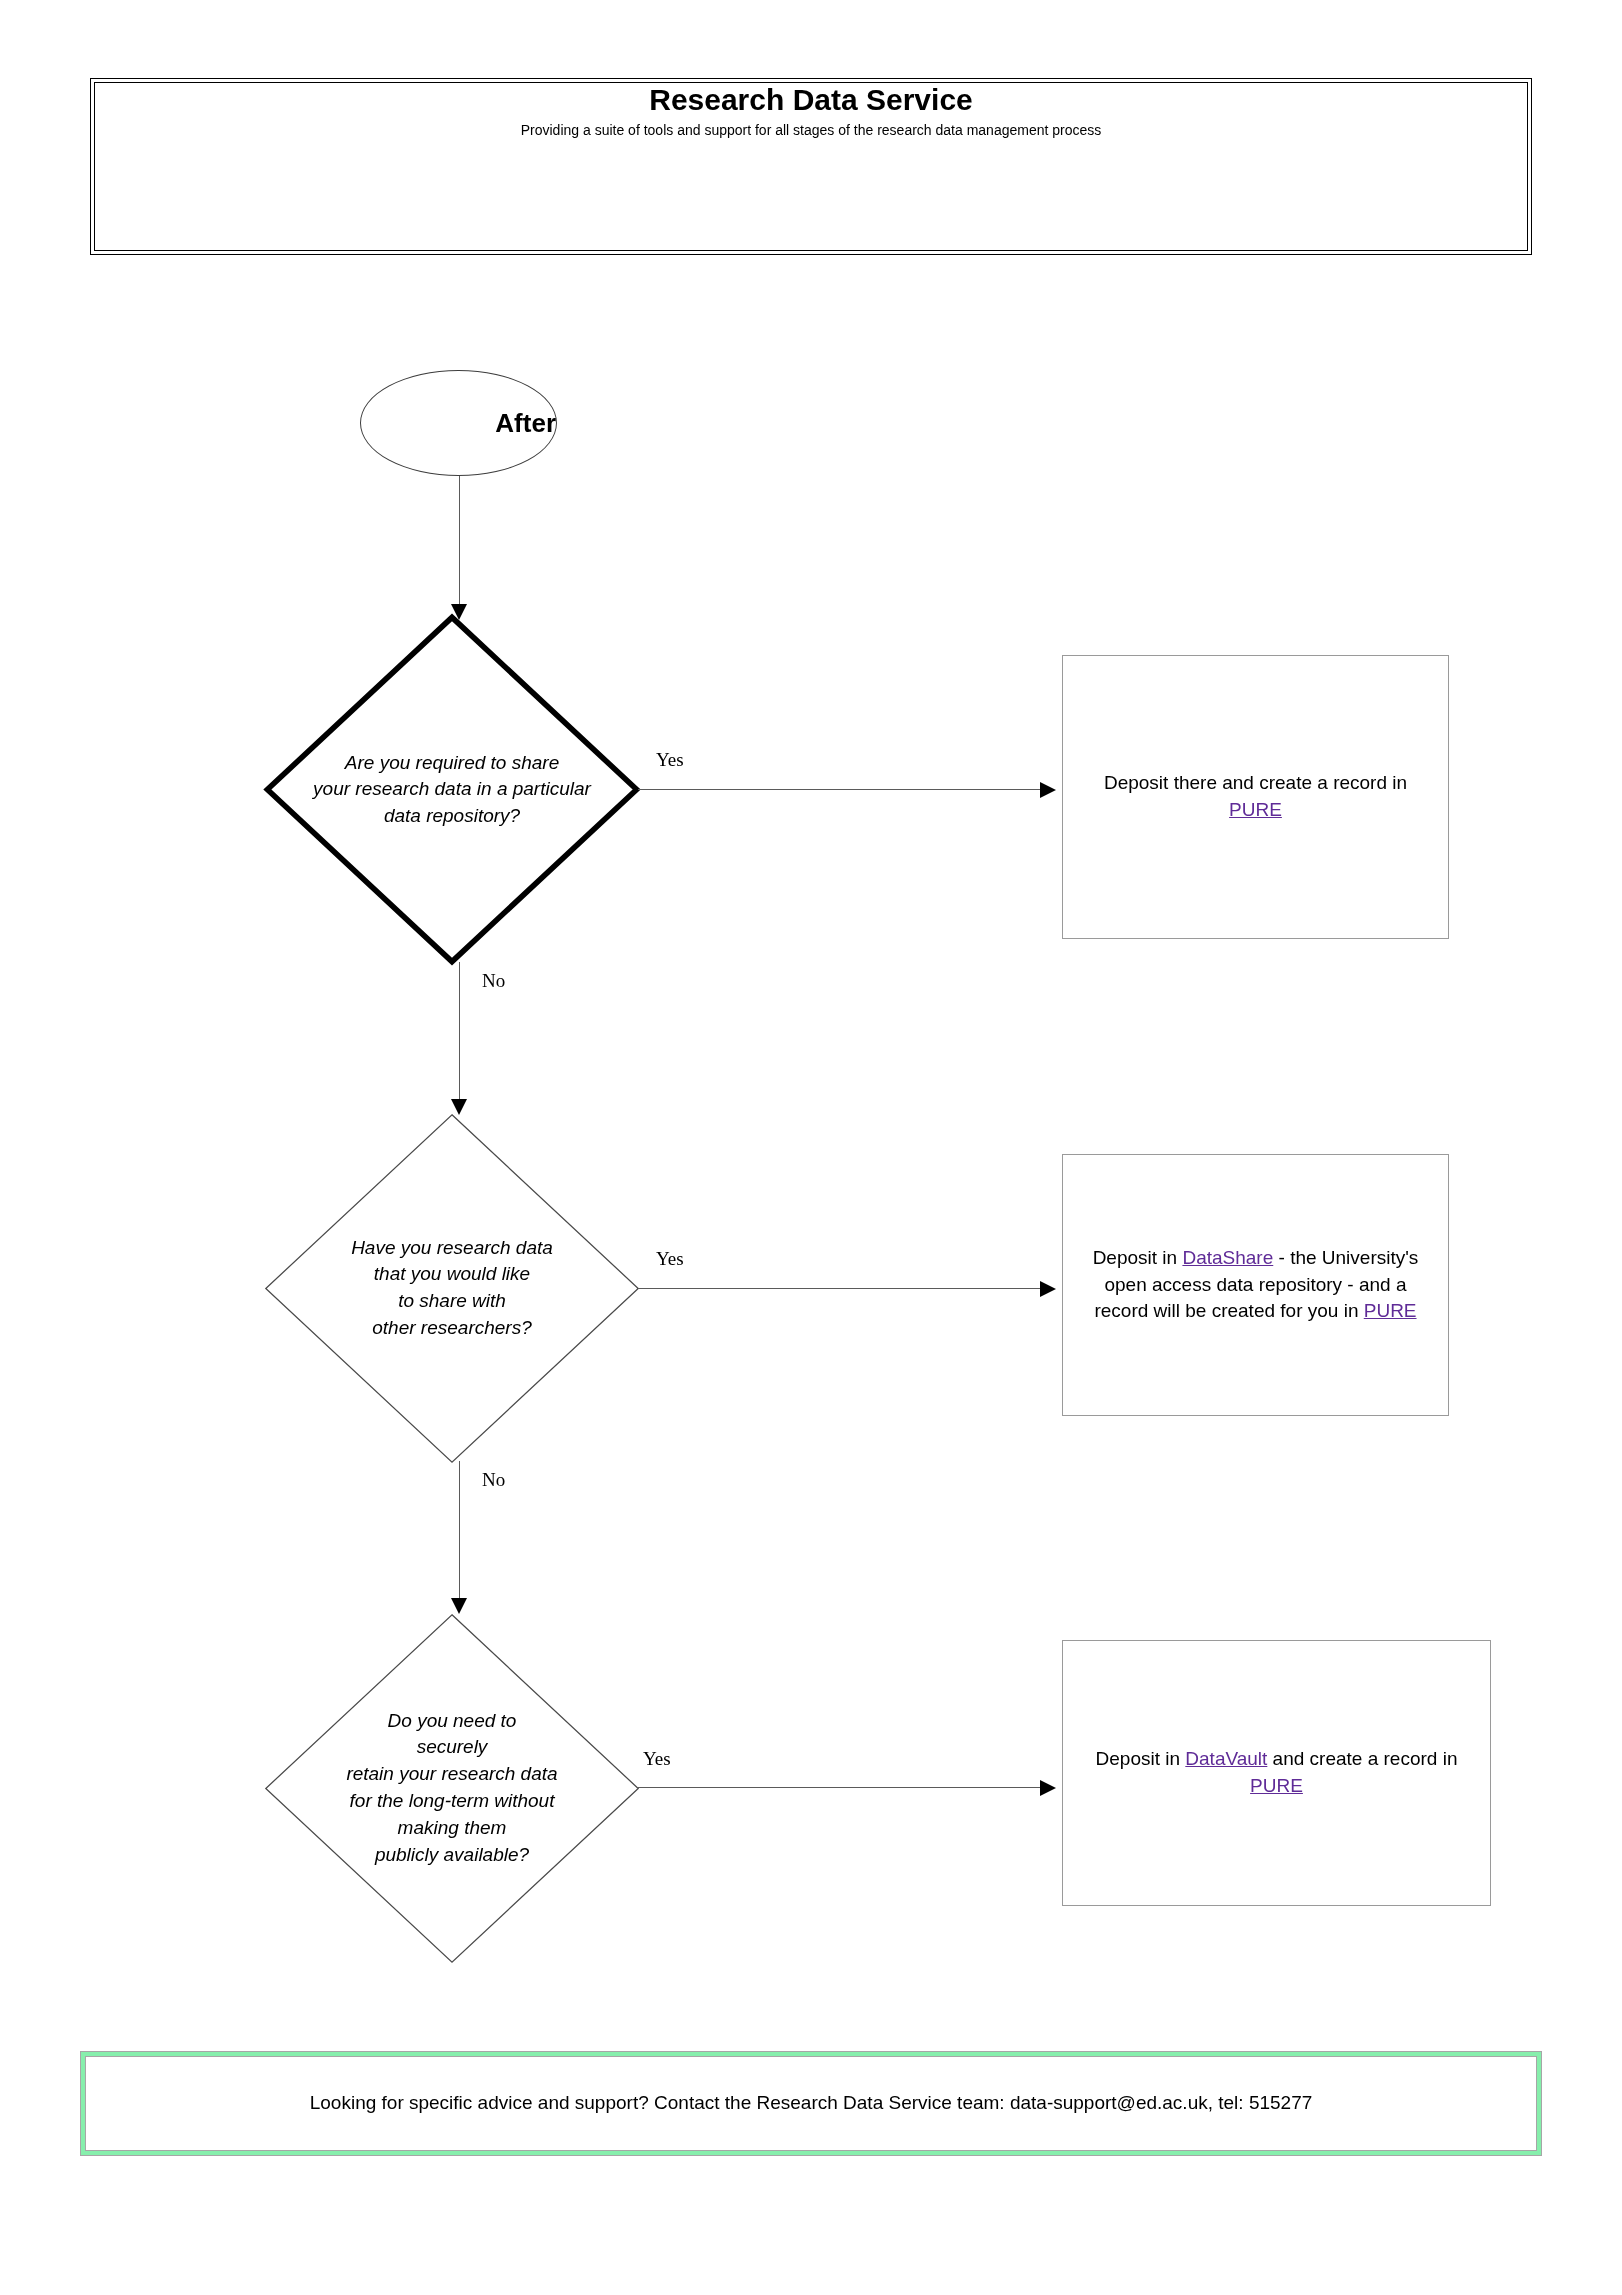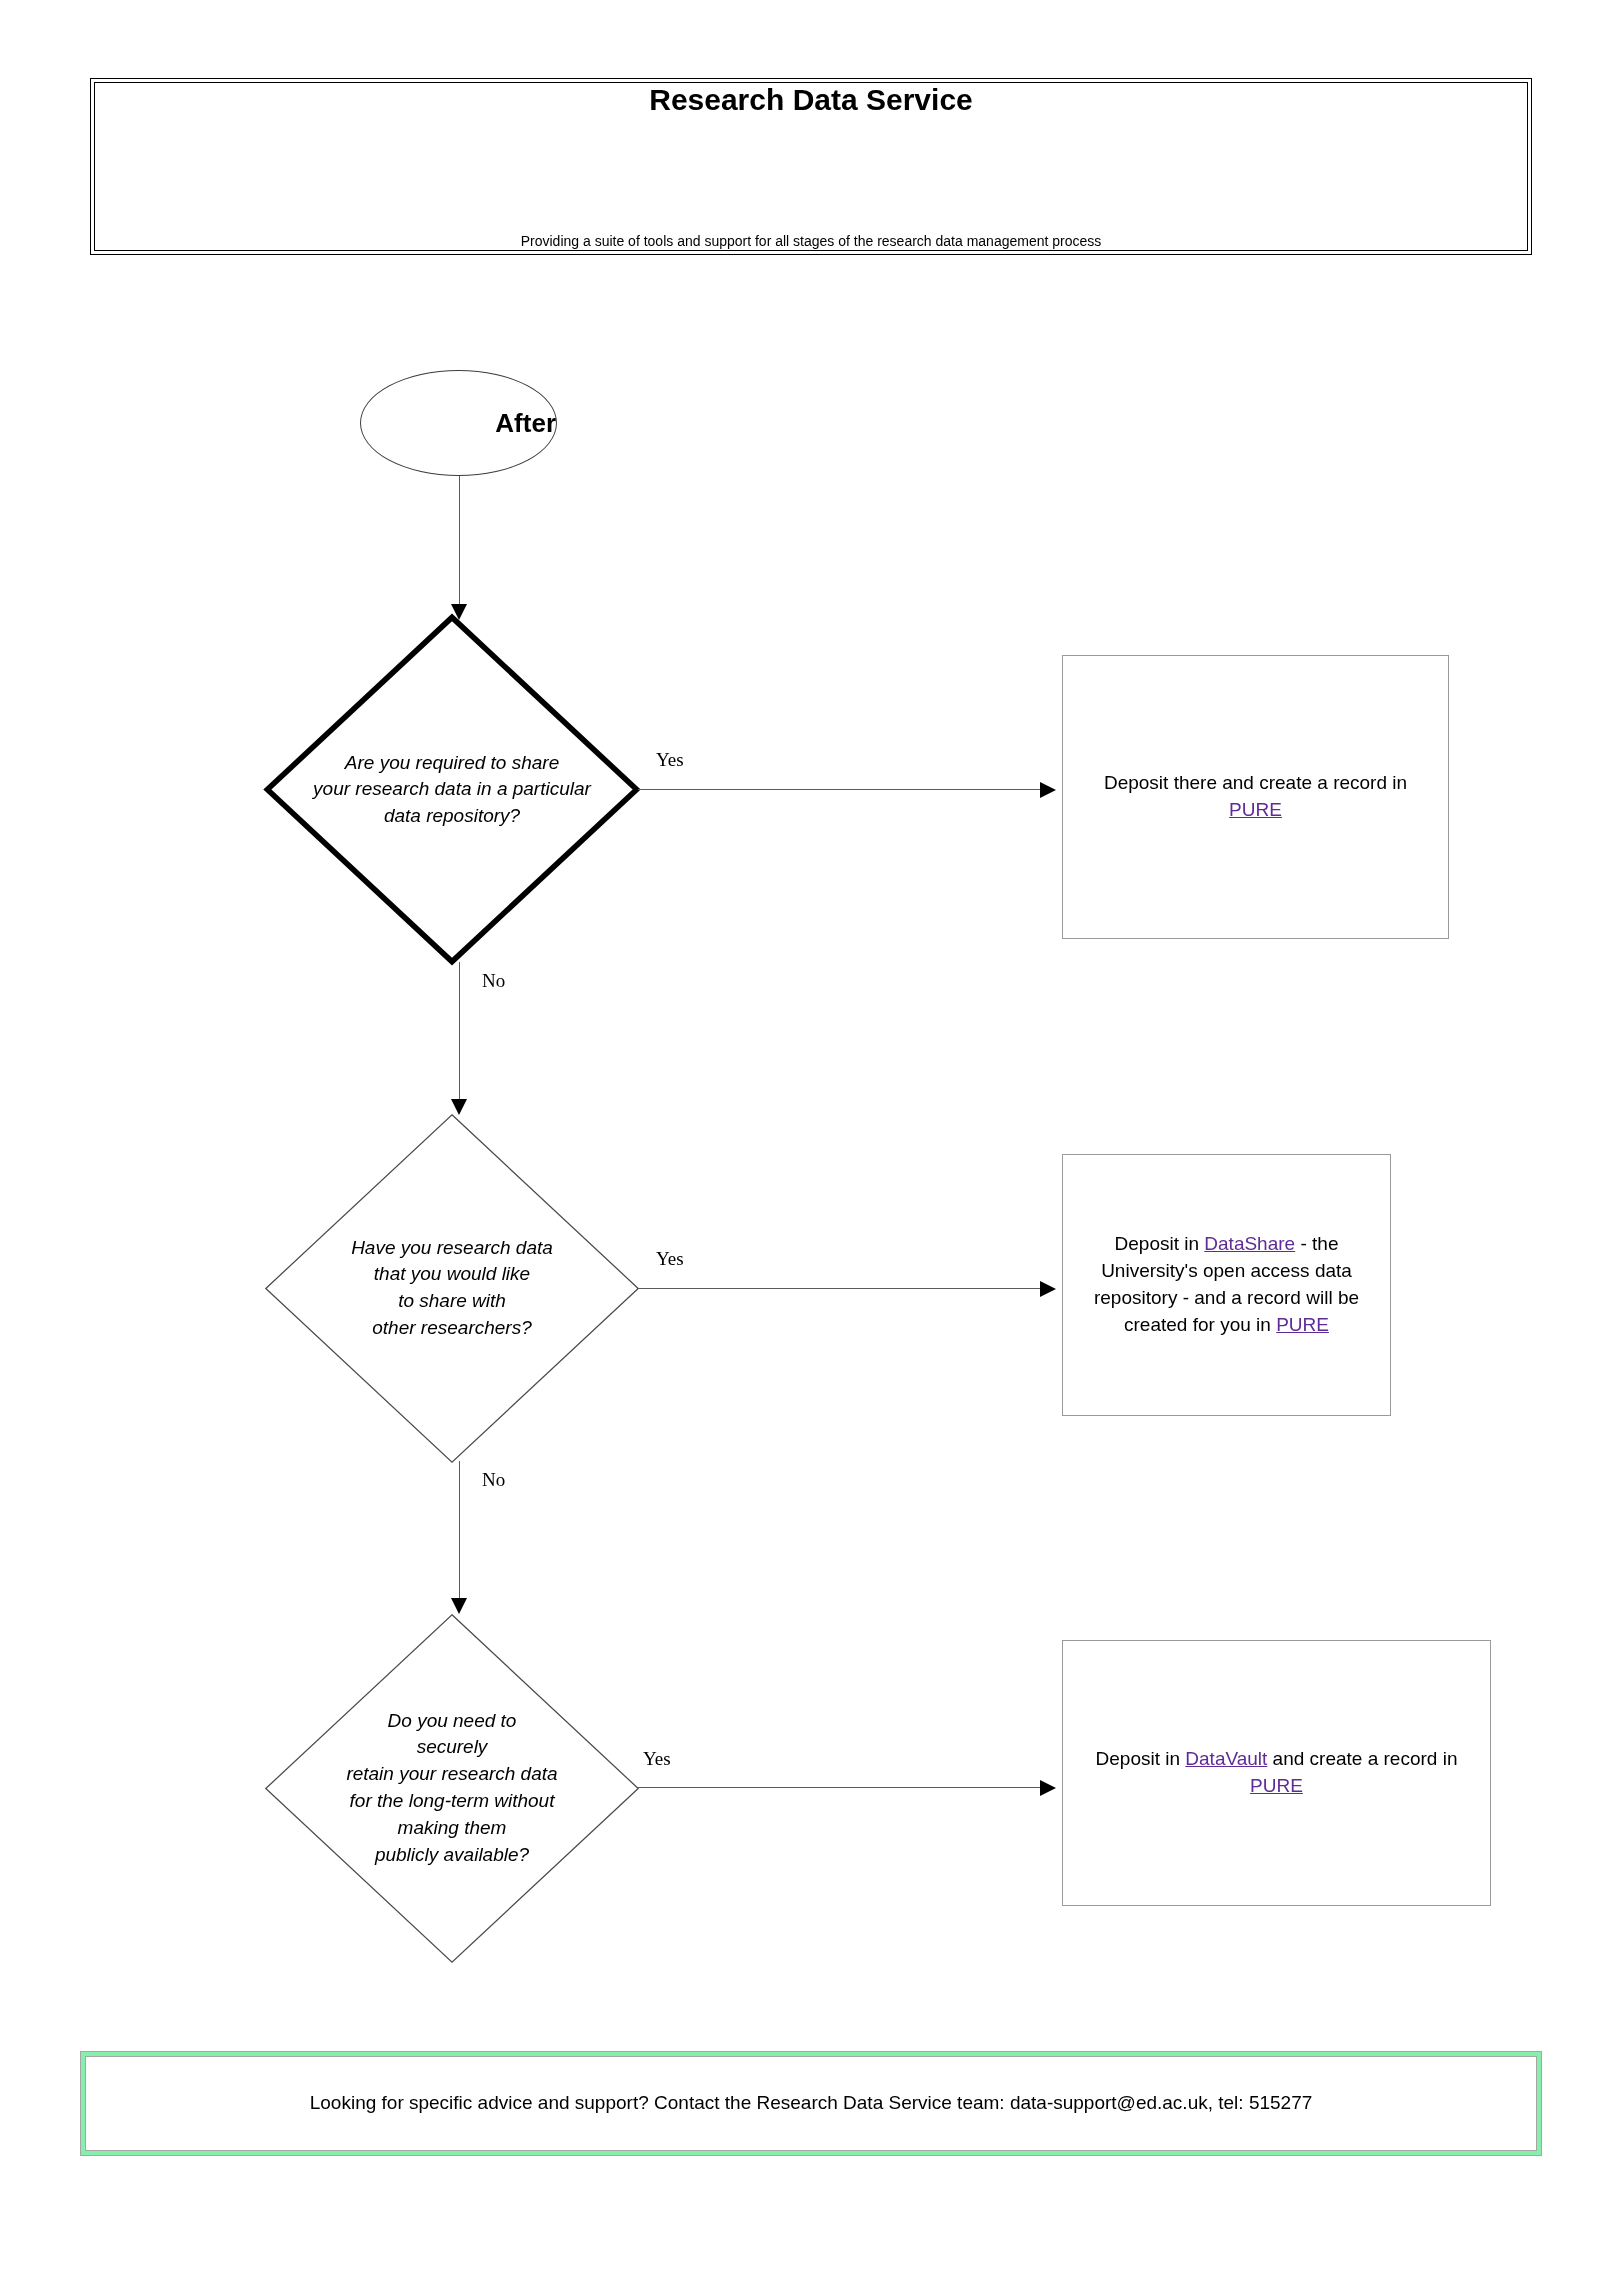--- a/index.html
+++ b/index.html
@@ -42,21 +42,21 @@
     left: 3.2px;
     top: 3.2px;
     right: 3.2px;
     bottom: 3.2px;
     border: 1.6px solid #000000;
     background: #ffffff;
     box-sizing: border-box;
     display: flex;
     flex-direction: column;
     align-items: center;
-    justify-content: space-between;
+    justify-content: flex-start;
   }
   #header-title {
     font-size: 30px;
     font-weight: bold;
     letter-spacing: 0px;
     line-height: 1.15;
     margin: 0 0 4.8px 0;
     text-align: center;
   }
   #header-subtitle {
@@ -133,21 +133,21 @@
     justify-content: flex-end;
   }
   .result-box .rtext {
     font-size: 19px;
     line-height: 1.42;
     text-align: center;
     padding: 0 12.7px;
     color: #000000;
   }
   #result-box-1 { left: 1062px; top: 655px;  width: 387px; height: 284px; }
-  #result-box-2 { left: 1062px; top: 1154px; width: 329px; height: 262px; }
+  #result-box-2 { left: 1062px; top: 1154px; width: 387px; height: 262px; }
   #result-box-3 { left: 1062px; top: 1640px; width: 429px; height: 266px; }
 
   a.doclink, span.doclink {
     color: #5f2b97;
     text-decoration: underline;
     cursor: pointer;
   }
 
   
   .vline {

